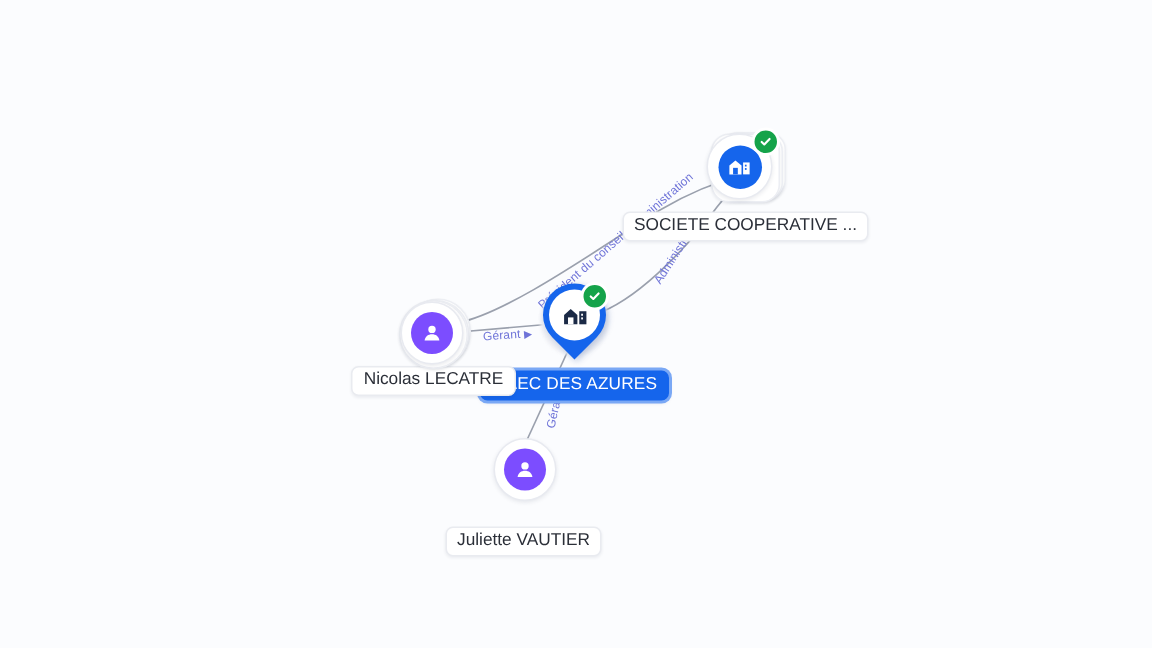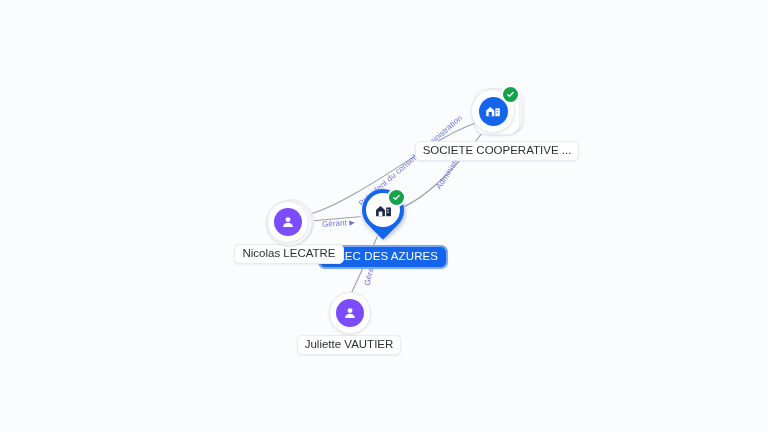--- a/index.html
+++ b/index.html
@@ -310,16 +310,16 @@
     <div class="avatar-stack" style="width:42px; height:40px;">
       <div class="avatar-disc" style="left:1px; top:0px;">
         <div class="avatar-inner">
           <svg width="16" height="16" viewBox="0 0 24 24">
             <circle cx="12" cy="8.4" r="3.7" fill="#ffffff"></circle>
             <path d="M4.6 19.6 C5.2 15.2 8.3 13.2 12 13.2 C15.7 13.2 18.8 15.2 19.4 19.6 Z" fill="#ffffff"></path>
           </svg>
         </div>
       </div>
     </div>
-    <div class="node-label" style="margin-top:3px;">Juliette VAUTIER</div>
+    <div class="node-label" style="margin-top:19px;">Juliette VAUTIER</div>
   </div>
 
 </div>
 
 </body></html>

